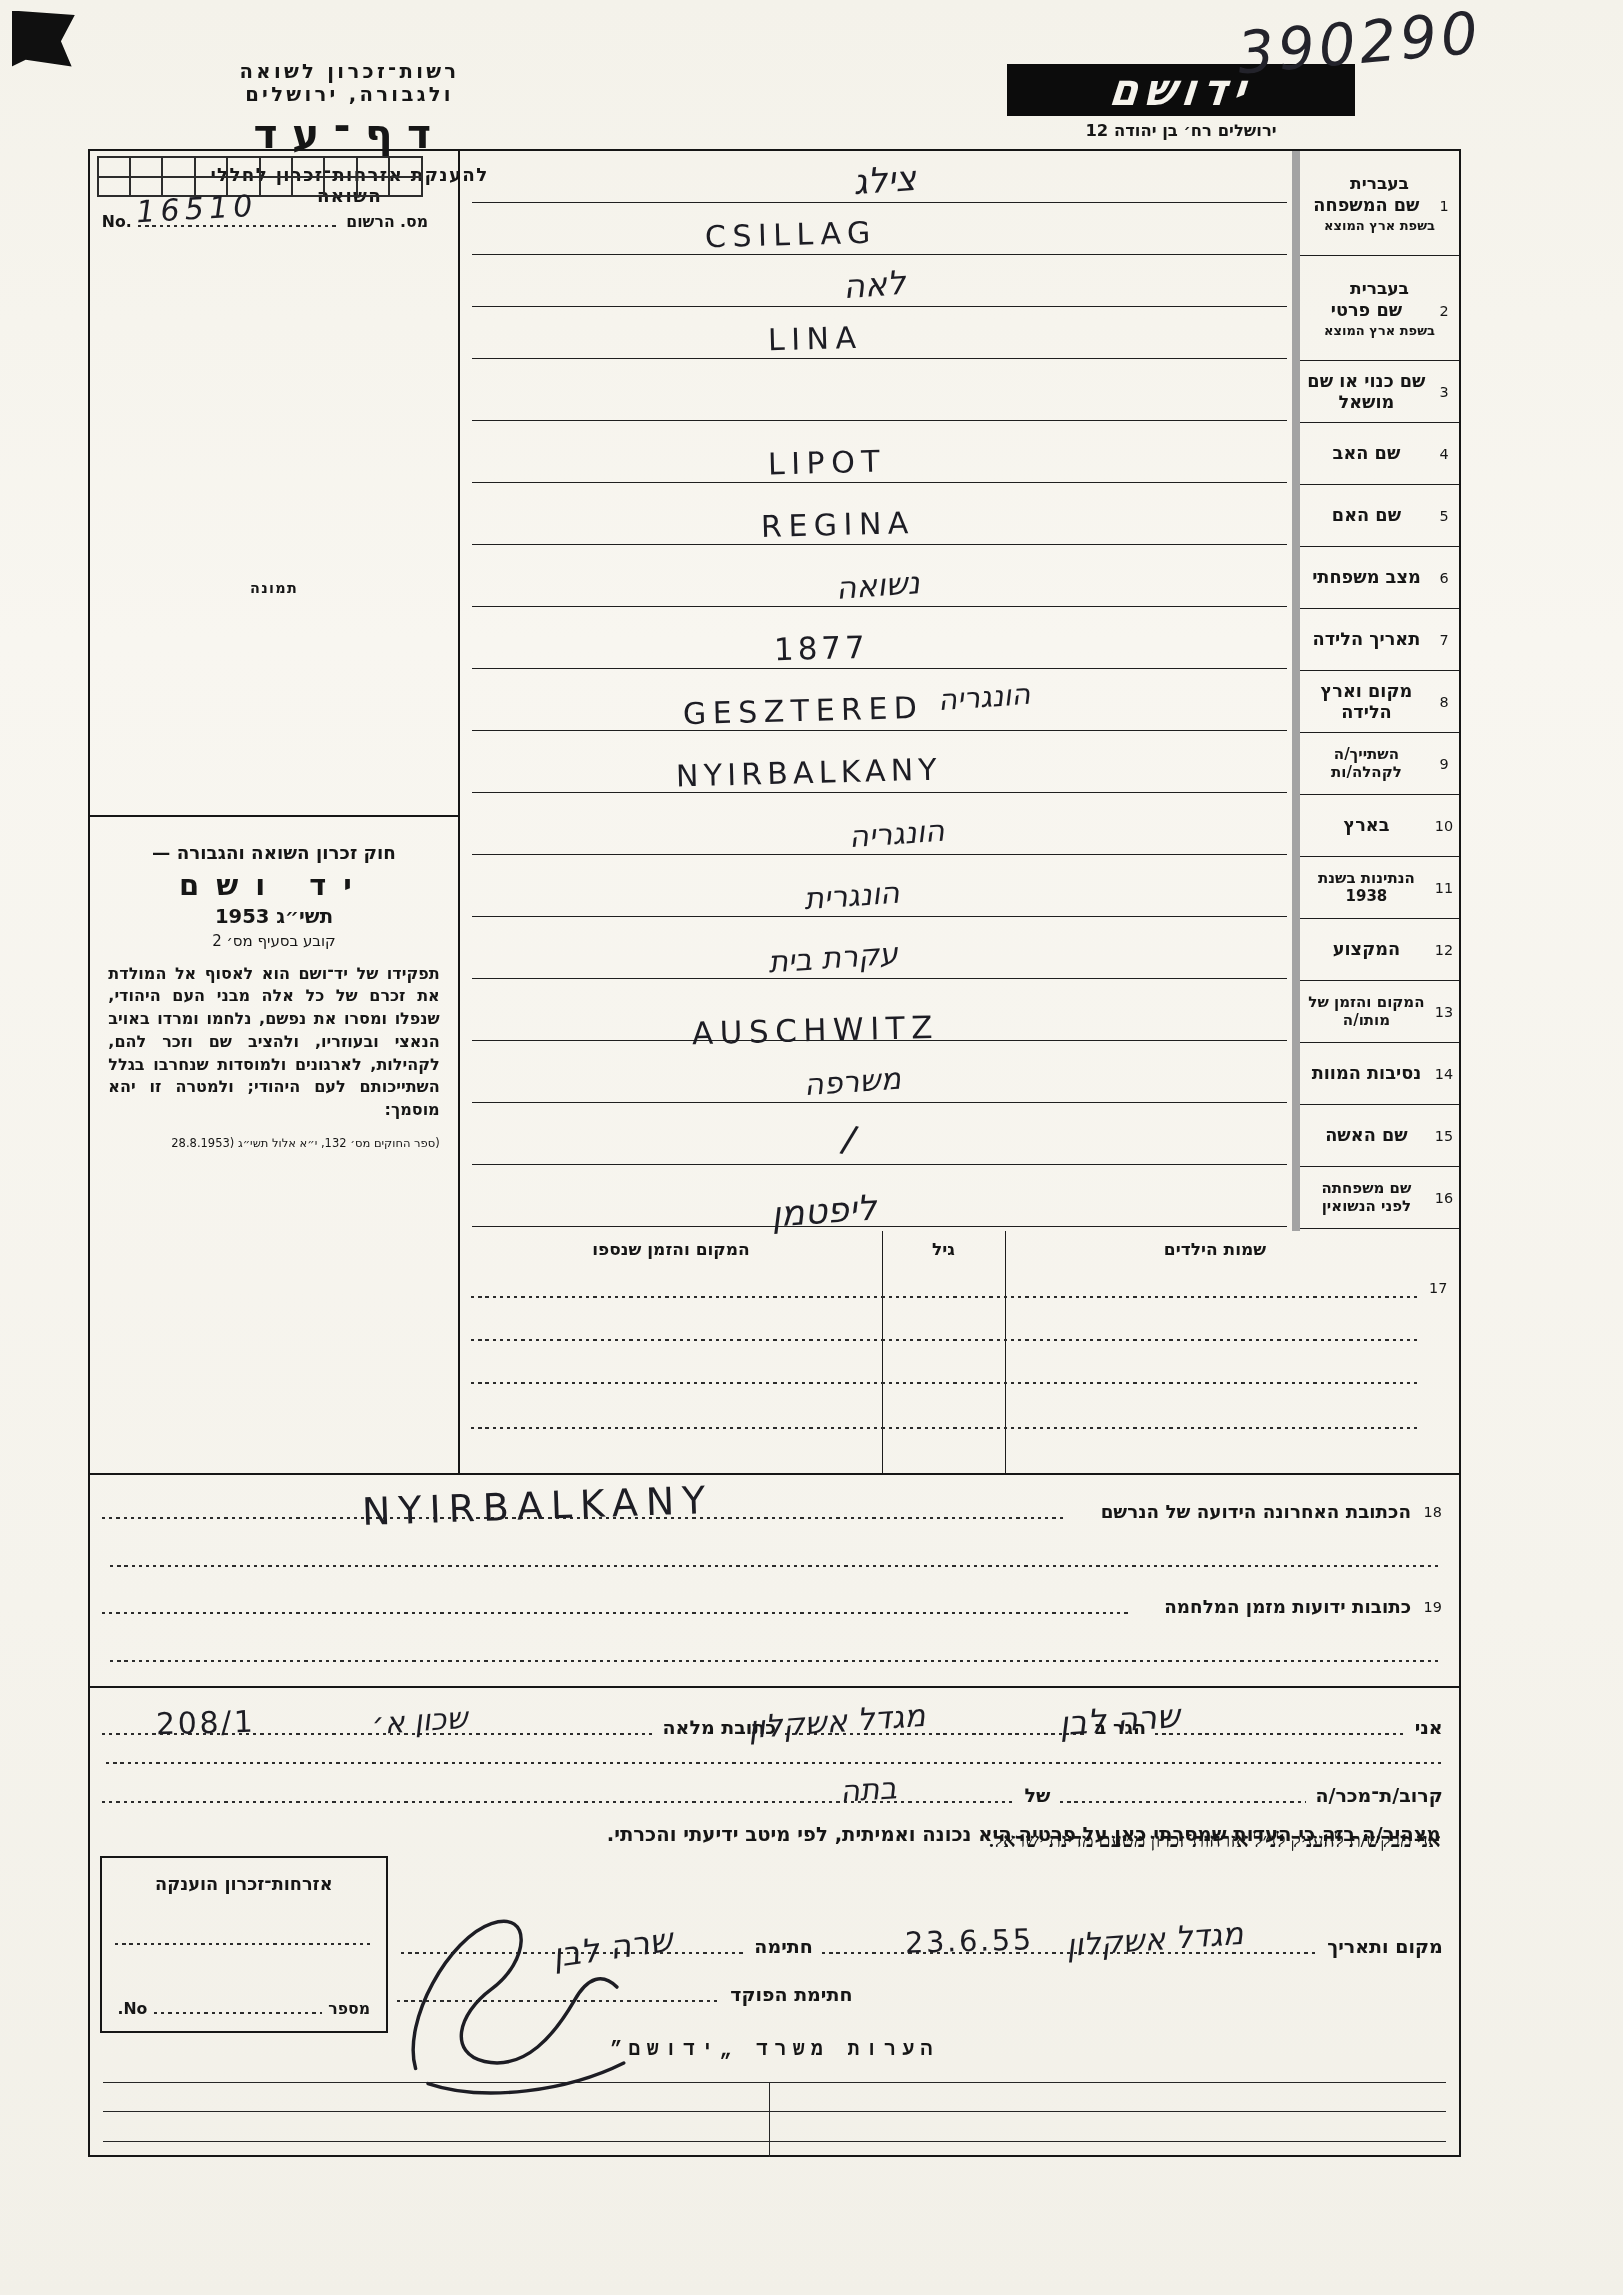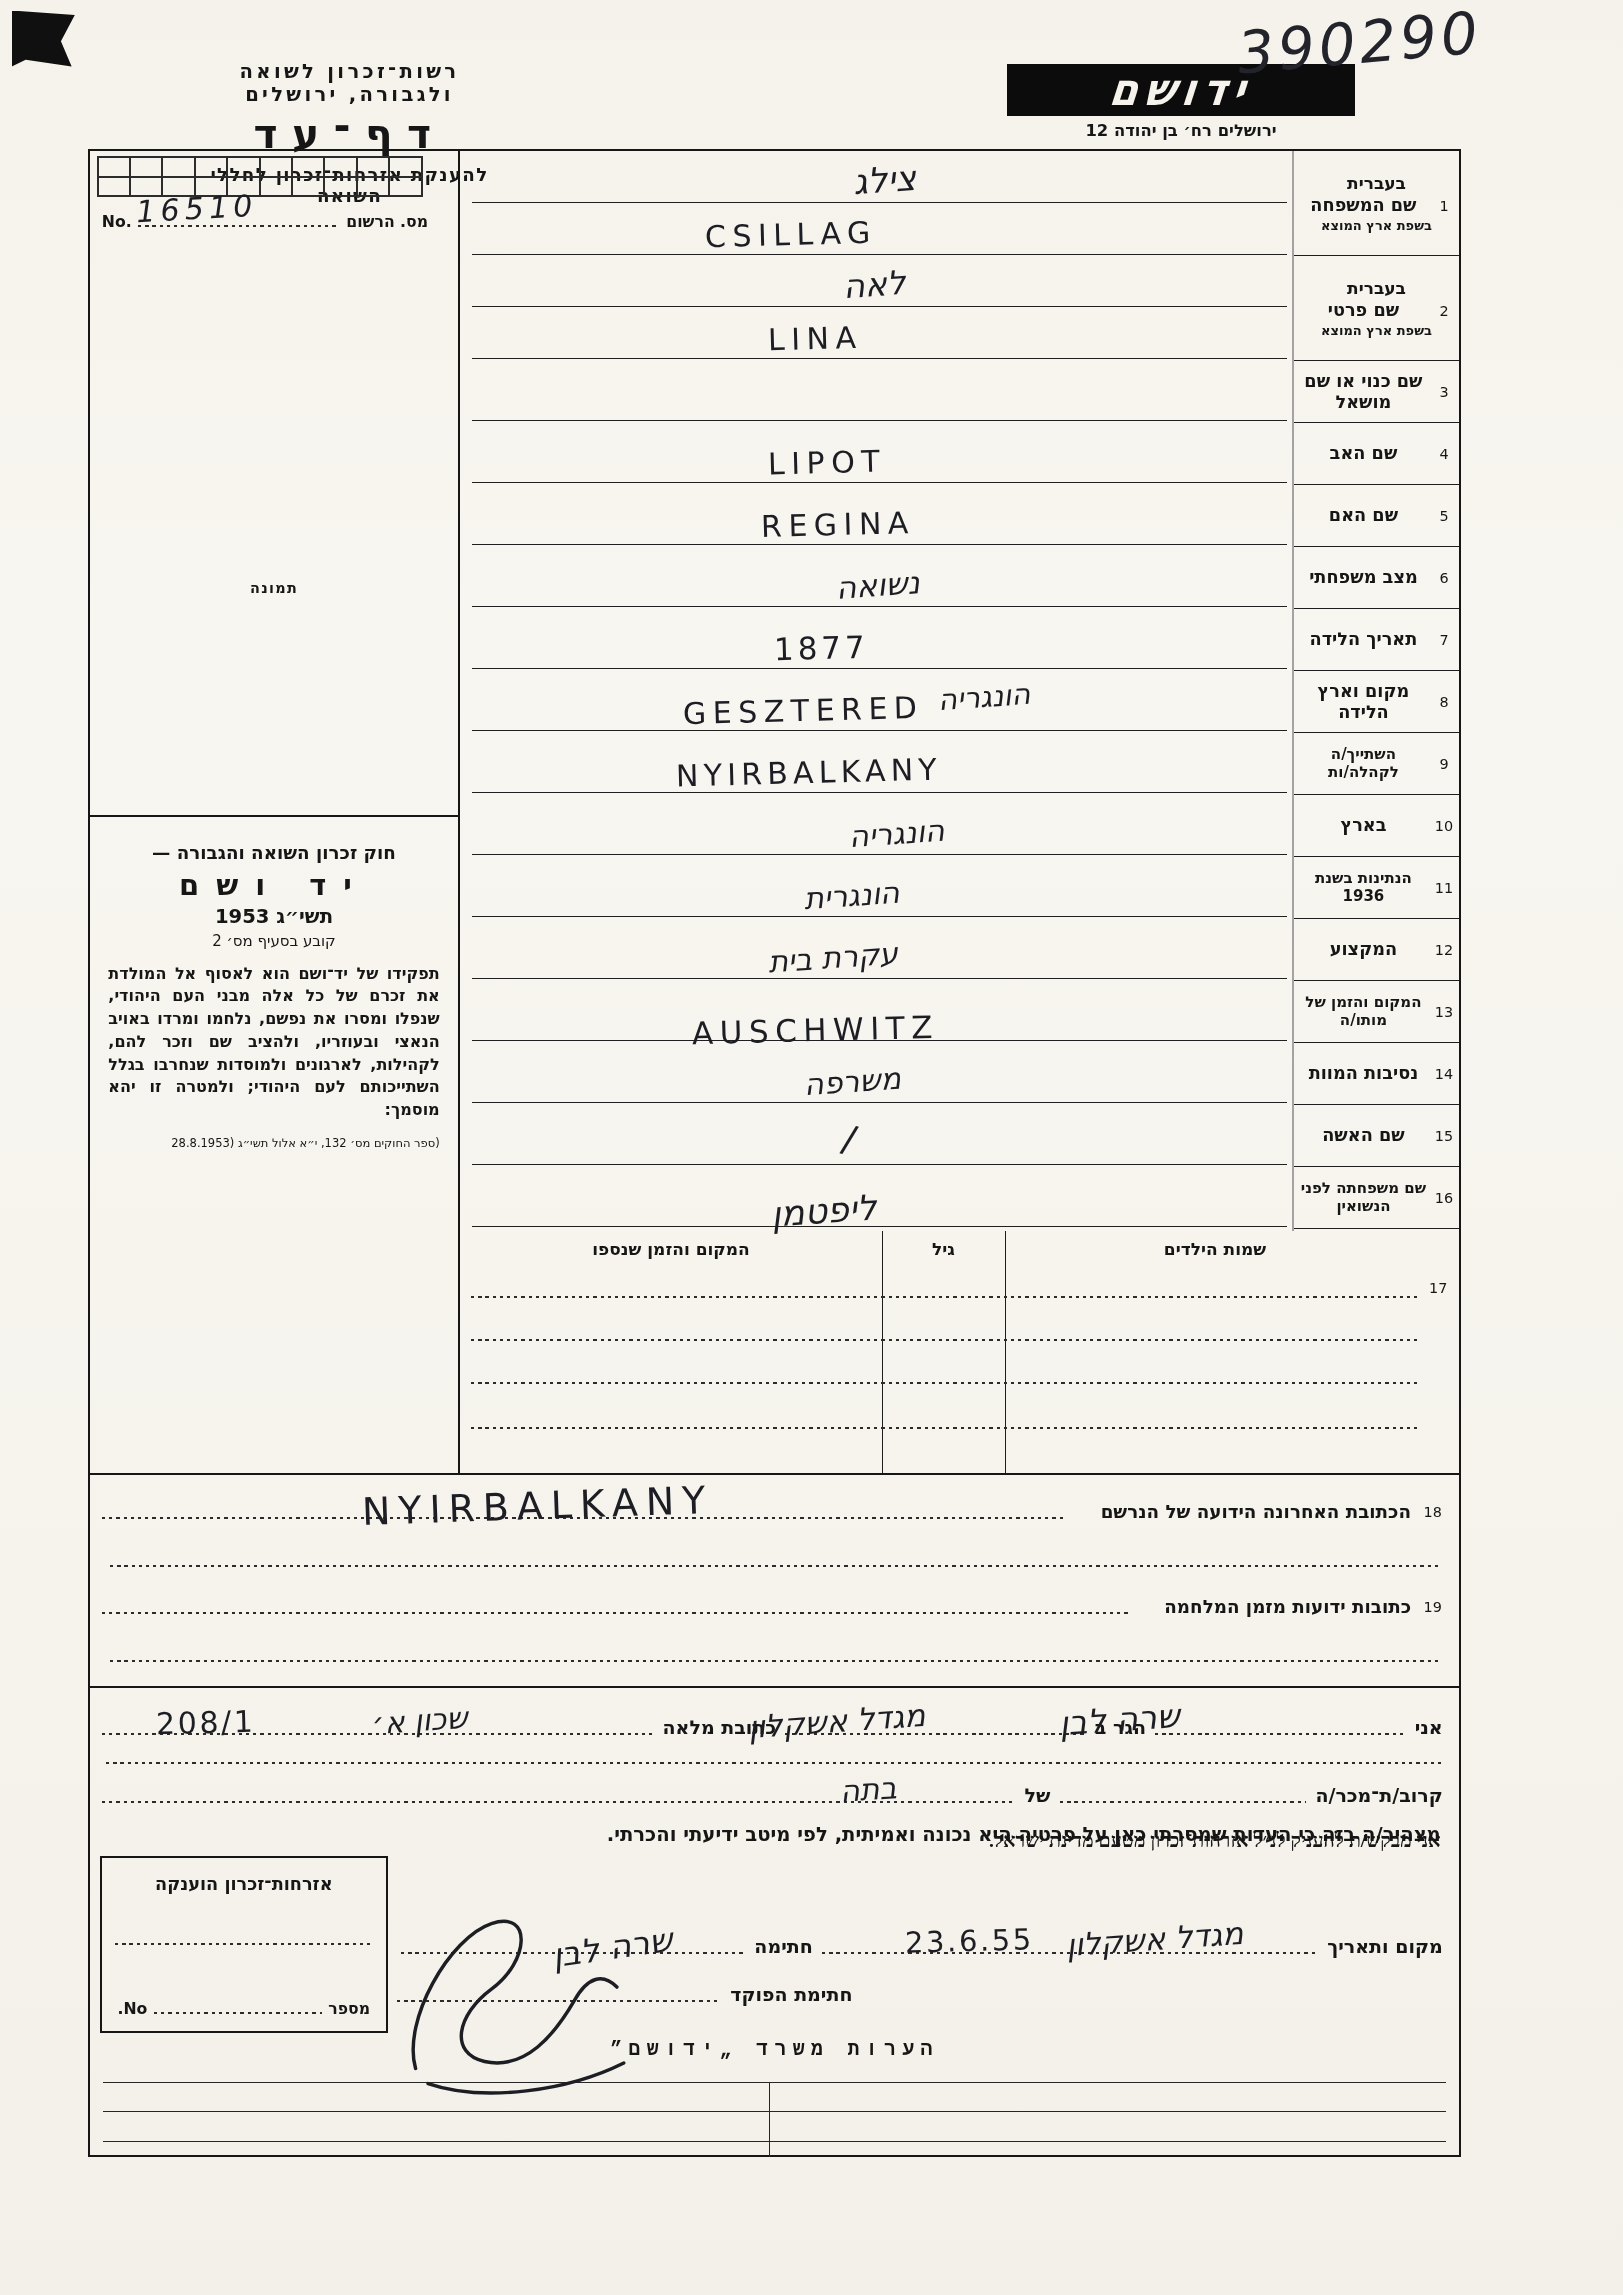--- a/index.html
+++ b/index.html
@@ -47,21 +47,21 @@
   .pdiv { position:absolute; left:0; right:0; top:664px; border-top:2px solid #161616; }
   .law { position:absolute; left:18.3px; right:18.3px; top:691px; text-align:center; }
   .law-t { font-size:18.3px; font-weight:bold; }
   .law-n { font-size:29px; font-weight:bold; letter-spacing:17px; margin-top:5.2px; }
   .law-y { font-size:19.6px; font-weight:bold; margin-top:2.6px; }
   .law-s { font-size:15px; margin-top:3.9px; }
   .law-p { font-size:16px; line-height:1.42; text-align:justify; margin-top:13px; font-weight:bold; }
   .law-c { font-size:11.5px; margin-top:14.4px; text-align:right; }
 
   
-  .lcol { position:absolute; right:0; top:0; width:167px; height:1080px; border-left:2px solid #a3a3a3; direction:rtl; }
+  .lcol { position:absolute; right:0; top:0; width:167px; height:1080px; border-left:8px solid #a3a3a3; direction:rtl; }
   .lc { border-bottom:1.6px solid #1d1d1d; display:flex; align-items:center; }
   .lc95 { height:62px; }
   .lc160 { height:105px; flex-direction:column; justify-content:center; gap:2px; }
   .l-top { font-size:17px; font-weight:bold; }
   .l-mid { display:flex; align-items:center; width:100%; }
   .l-bot { font-size:13px; font-weight:bold; }
   .fnum { width:30px; text-align:center; font-size:14.4px; flex:none; }
   .flab { flex:1; text-align:center; font-size:17.7px; font-weight:bold; line-height:1.15; padding-left:3.9px; }
   .sm .flab { font-size:15px; }
 
@@ -221,21 +221,21 @@
       <div class="lc lc95 sm">
           <span class="fnum">9</span>
           <span class="flab">השתייך/ה לקהלה/ות</span>
         </div>
       <div class="lc lc95">
           <span class="fnum">10</span>
           <span class="flab">בארץ</span>
         </div>
       <div class="lc lc95 sm">
           <span class="fnum">11</span>
-          <span class="flab">הנתינות בשנת 1936</span>
+          <span class="flab">הנתינות בשנת 1938</span>
         </div>
       <div class="lc lc95">
           <span class="fnum">12</span>
           <span class="flab">המקצוע</span>
         </div>
       <div class="lc lc95 sm">
           <span class="fnum">13</span>
           <span class="flab">המקום והזמן של מותו/ה</span>
         </div>
       <div class="lc lc95">

